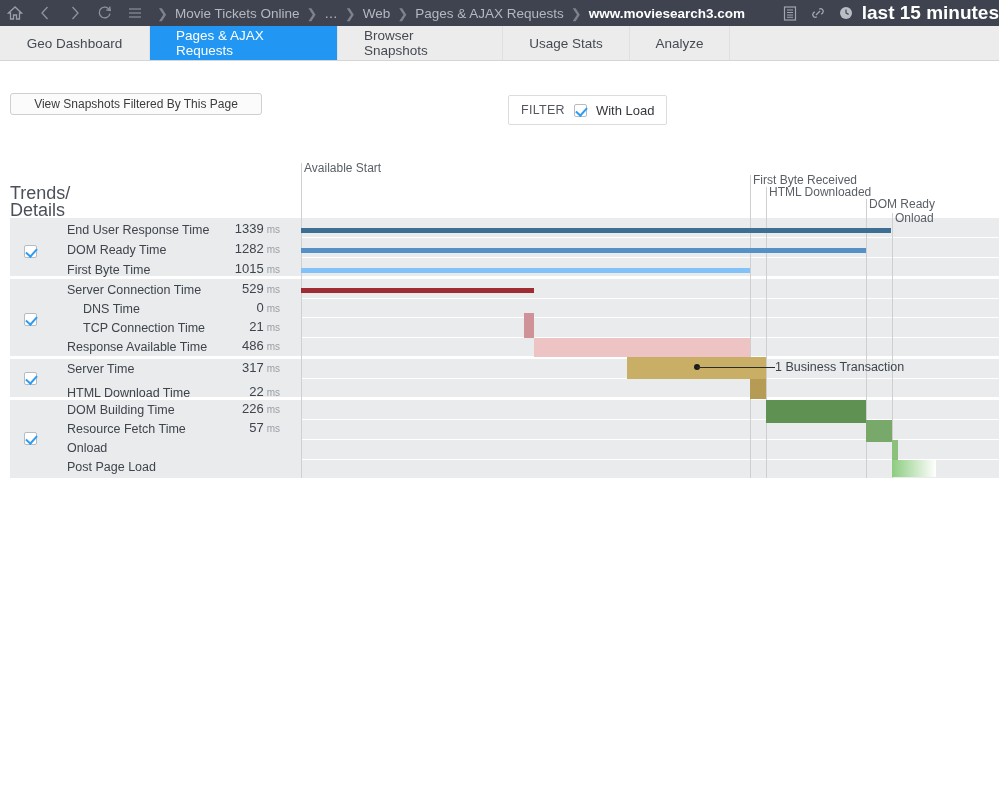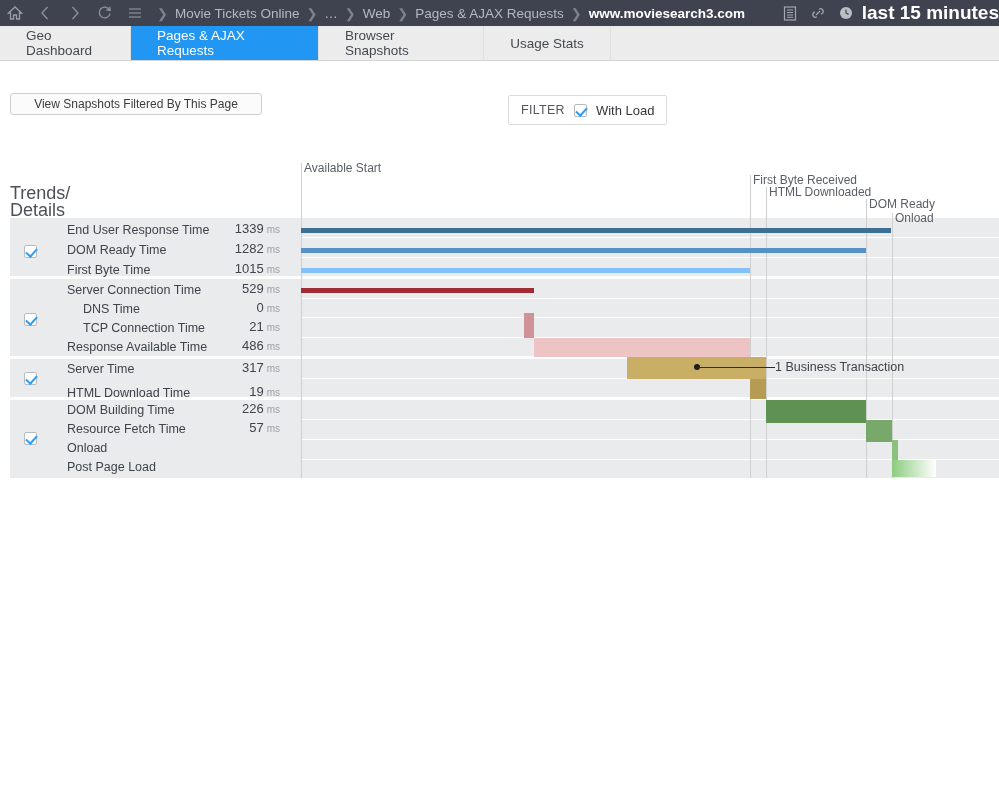--- a/index.html
+++ b/index.html
@@ -214,31 +214,34 @@
       <svg width="14" height="14" viewBox="0 0 14 14">
           <circle cx="7" cy="7" r="6" fill="#b9bdc4"></circle>
           <path d="M7 3.4 V7 L9.6 8.4" stroke="#3e434f" stroke-width="1.2" fill="none"></path>
         </svg>
     </div>
     <span class="time-range">last 15 minutes</span>
   </div>
 </div>
 
 <div class="tabstrip">
-  <div class="tab" style="width:131px">
+  <div class="tab" style="width:150px">
     <span>Geo Dashboard</span>
   </div>
   <div class="tab active" style="width:188px">
     <span>Pages &amp; AJAX Requests</span>
   </div>
   <div class="tab" style="width:165px">
     <span>Browser Snapshots</span>
   </div>
   <div class="tab" style="width:127px">
     <span>Usage Stats</span>
+  </div>
+  <div class="tab" style="width:100px">
+    <span>Analyze</span>
   </div>
   <div class="tabstrip-rest"></div>
 </div>
 
 <div class="btn-snapshots">
   <span>View Snapshots Filtered By This Page</span>
 </div>
 
 <div class="filter-box">
   <span class="filter-label">FILTER</span>
@@ -325,21 +328,21 @@
 
   <div class="cb grp-cb" style="top:217px;"></div>
   <div class="rlabel" style="left:67px; top:207px;">Server Time</div>
   <div class="rval" style="left:190px; top:205px;">
     <span>317</span><span class="unit">ms</span>
   </div>
   <div class="bar" style="left:627px; top:202px; width:139px; height:22px; background:#c9ae65;"></div>
 
   <div class="rlabel" style="left:67px; top:231px;">HTML Download Time</div>
   <div class="rval" style="left:190px; top:229px;">
-    <span>19</span><span class="unit">ms</span>
+    <span>22</span><span class="unit">ms</span>
   </div>
   <div class="bar" style="left:750px; top:224px; width:16px; height:20px; background:#b59b53;"></div>
 
   <div class="bt-dot" style="left:694px; top:209px;"></div>
   <div class="bt-line" style="left:697px; top:212px; width:78px;"></div>
   <div class="bt-text" style="left:775px; top:205px;">1 Business Transaction</div>
 
   <div class="cb grp-cb" style="top:277px;"></div>
   <div class="rlabel" style="left:67px; top:248px;">DOM Building Time</div>
   <div class="rval" style="left:190px; top:246px;text-align:right;">

